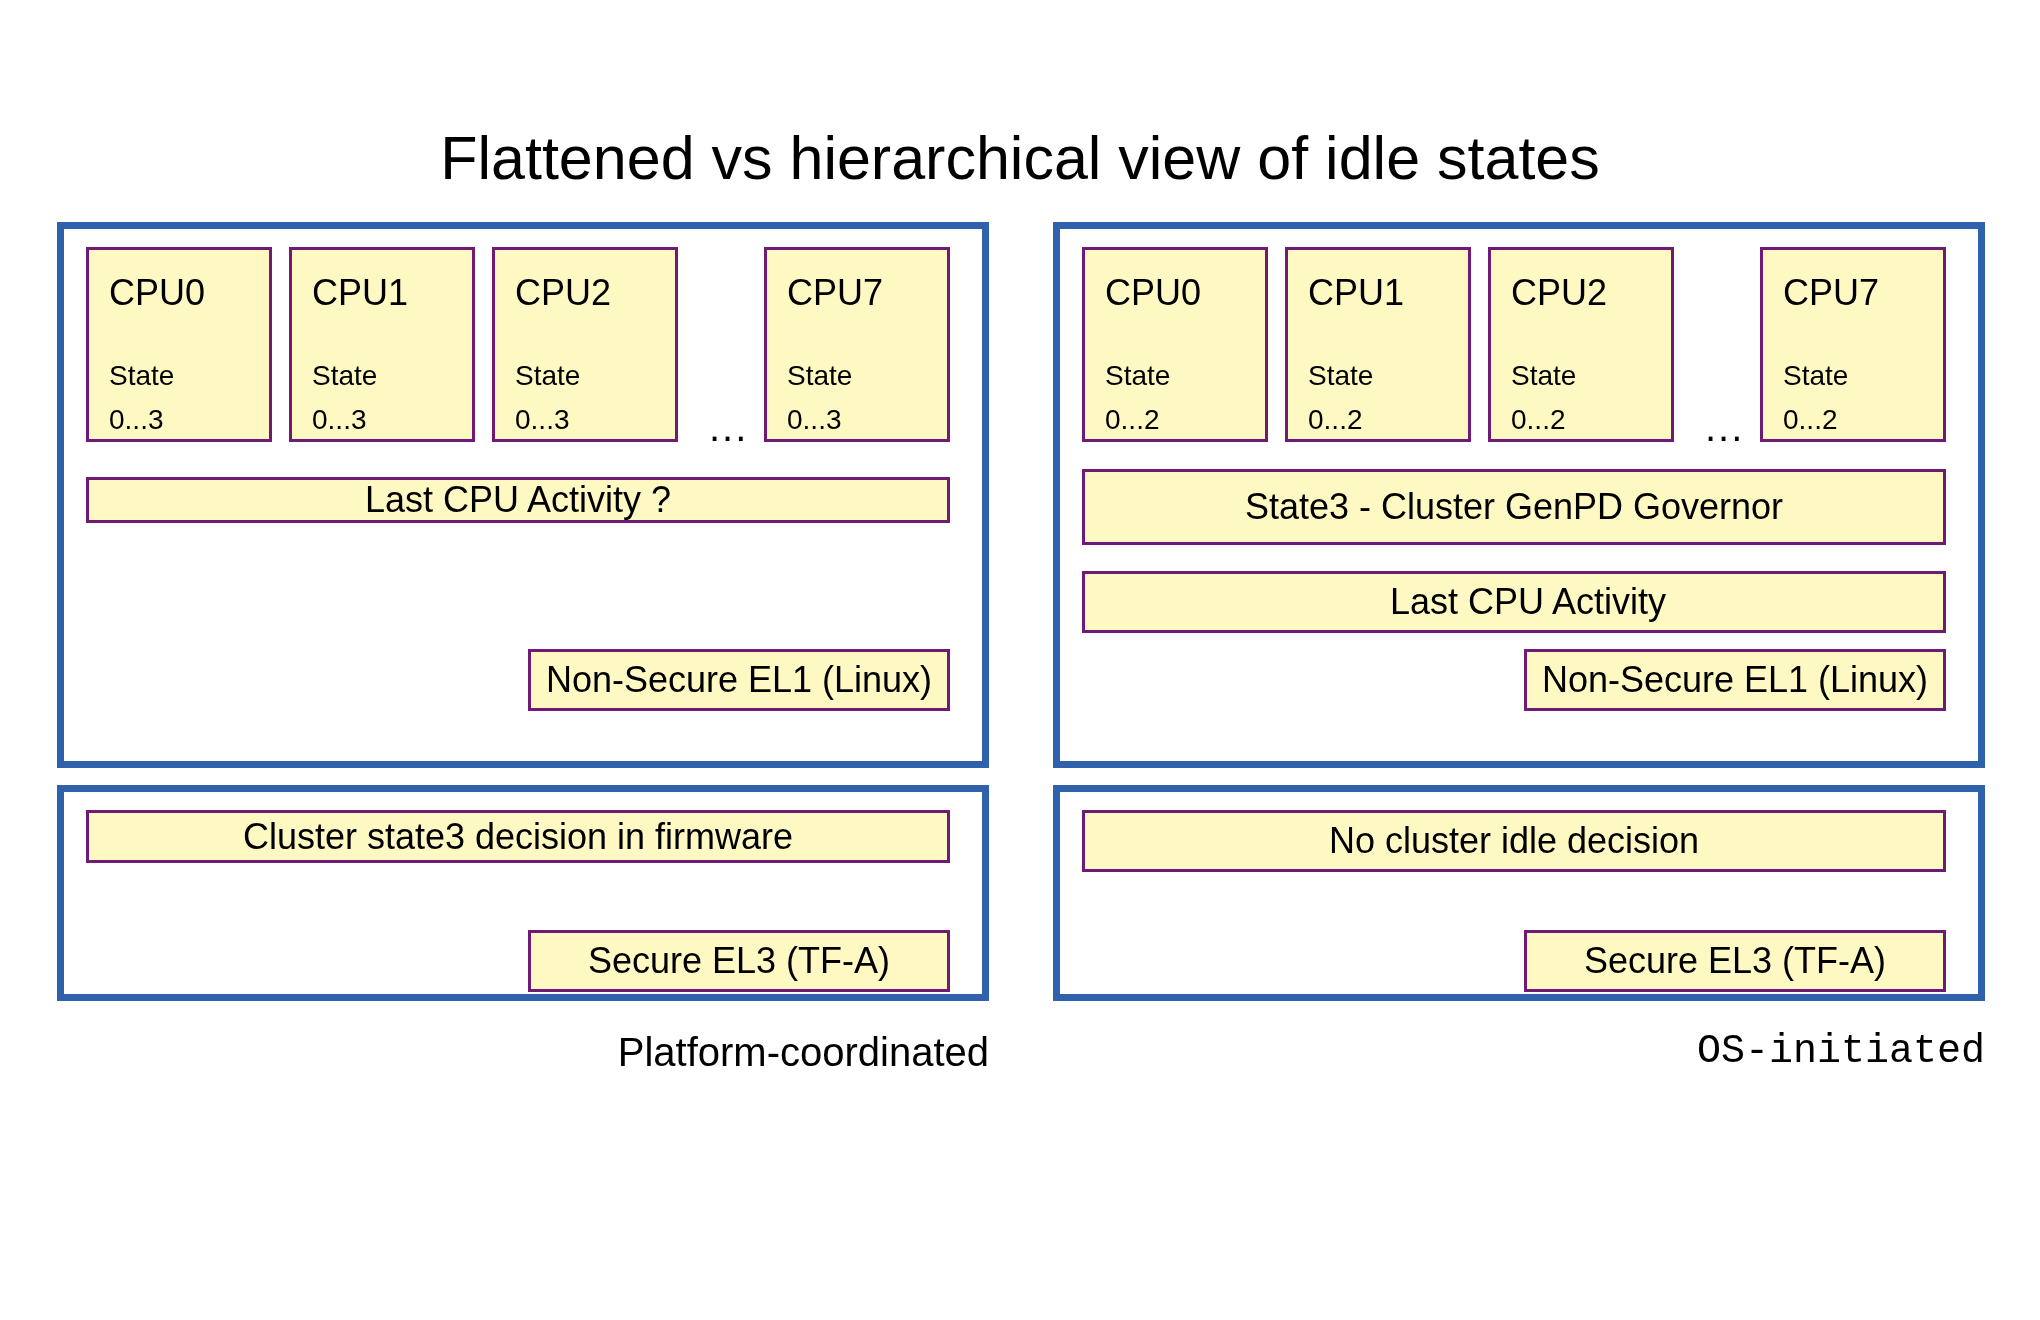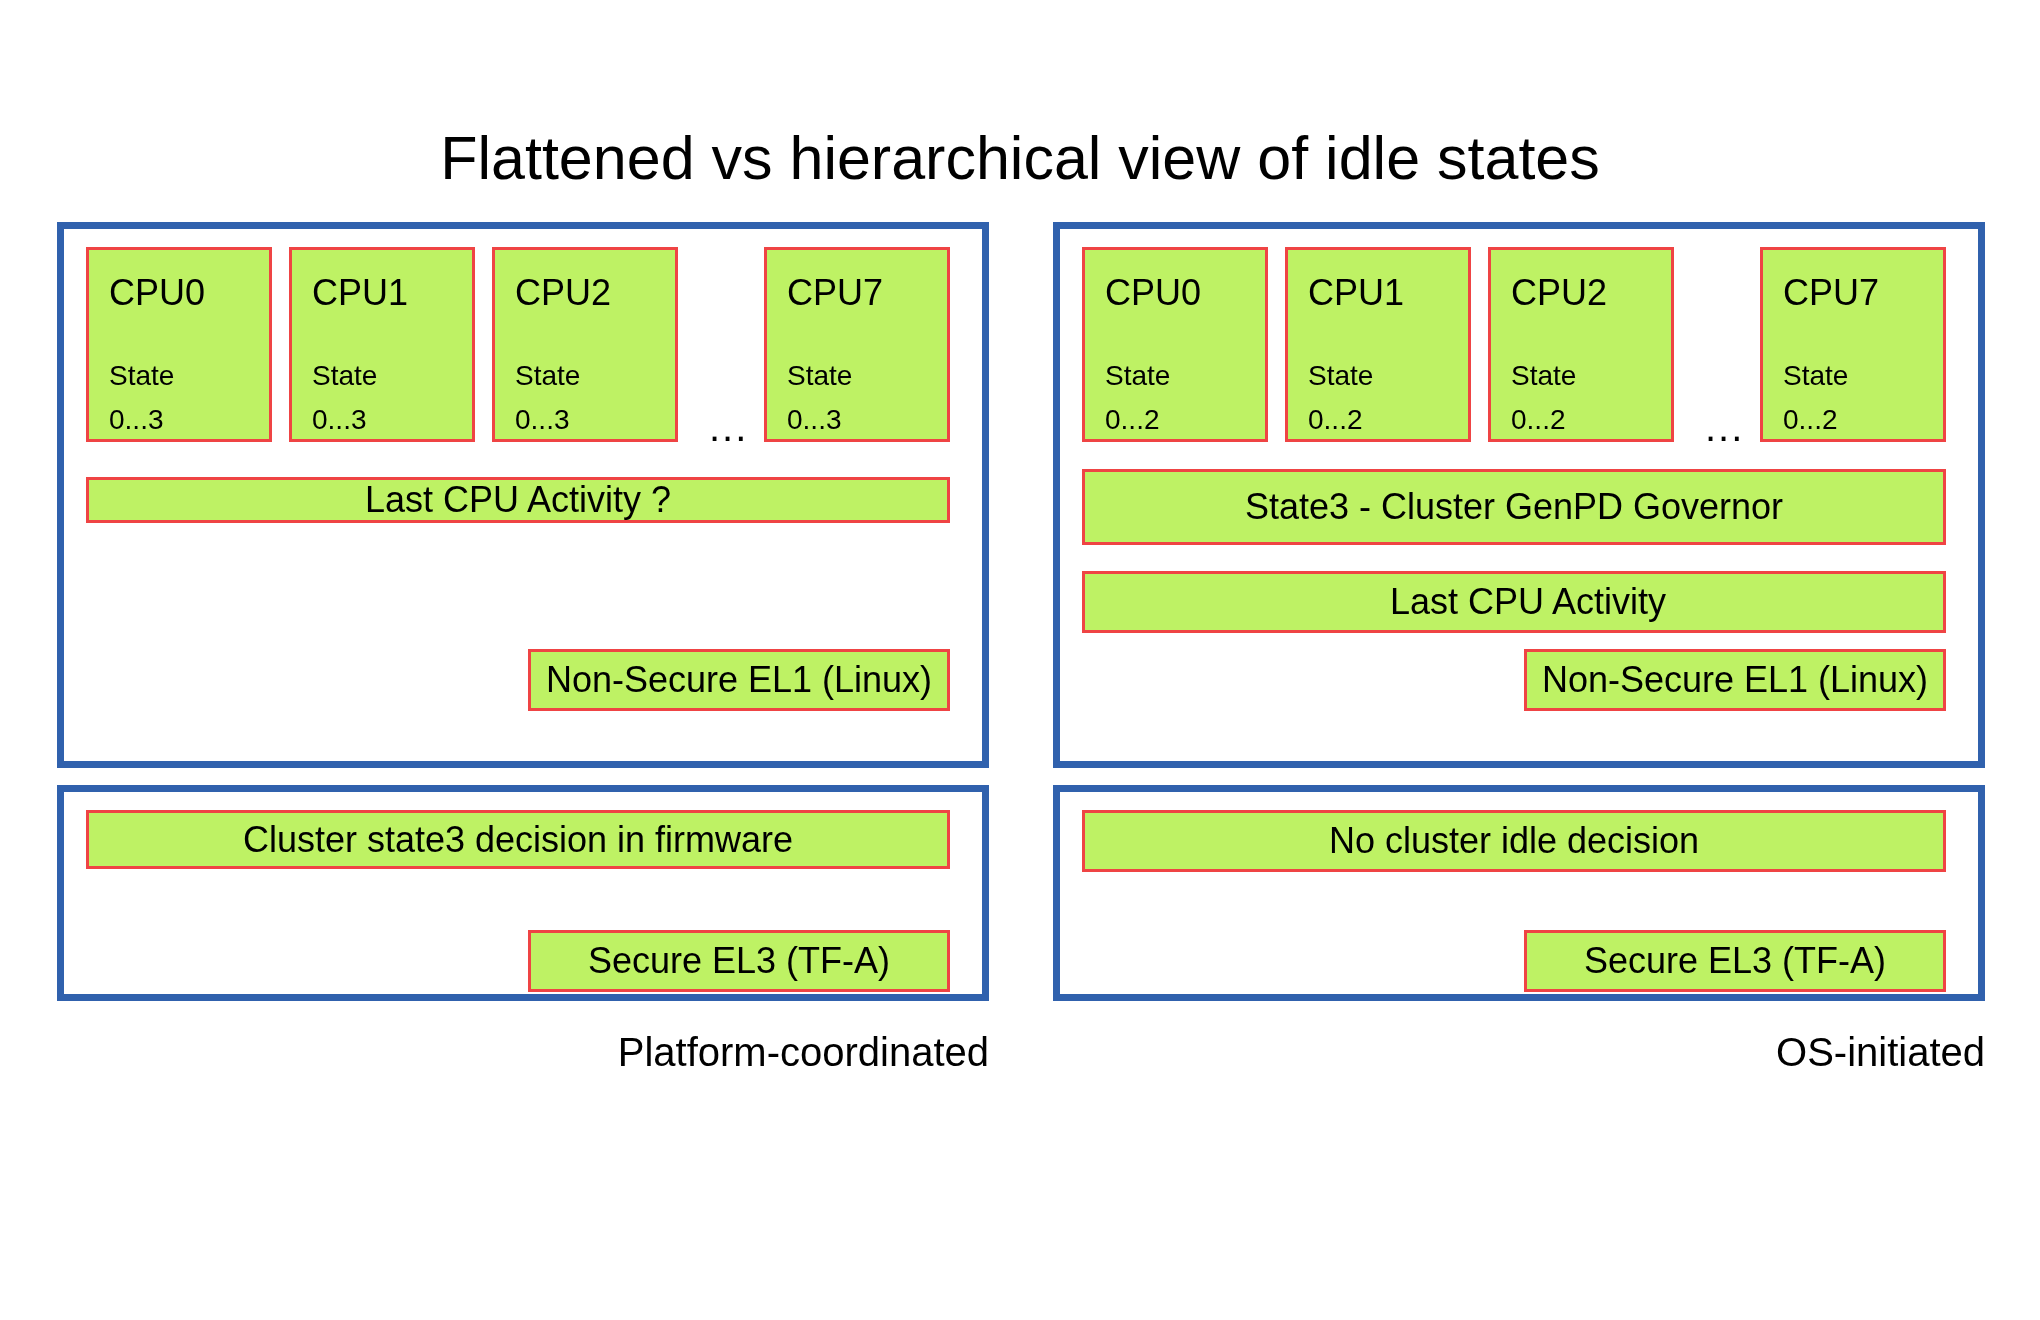--- a/index.html
+++ b/index.html
@@ -45,22 +45,22 @@
     position: absolute;
     box-sizing: border-box;
     border: 7px solid #3061ad;
     background: #ffffff;
   }
 
   
   .lbox {
     position: absolute;
     box-sizing: border-box;
-    border: 3px solid #ef4444;
-    background: #bef264;
+    border: 3px solid #701a75;
+    background: #fef9c3;
   }
 
   .cpu-box {
     
   }
   .cpu-label {
     position: absolute;
     left: 20px;
     top: 22px;
     font-size: 36px;
@@ -143,21 +143,21 @@
       <span>Last CPU Activity ?</span>
     </div>
 
     <div class="lbox wide-box" style="left:464px; top:420px; width:422px; height:62px;">
       <span>Non-Secure EL1 (Linux)</span>
     </div>
   </div>
 
   <div class="outer-panel" style="left:57px; top:785px; width:932px; height:216px;">
 
-    <div class="lbox wide-box" style="left:22px; top:18px; width:864px; height:59px;">
+    <div class="lbox wide-box" style="left:22px; top:18px; width:864px; height:53px;">
       <span>Cluster state3 decision in firmware</span>
     </div>
 
     <div class="lbox wide-box" style="left:464px; top:138px; width:422px; height:62px;">
       <span>Secure EL3 (TF-A)</span>
     </div>
   </div>
 
   <div class="caption" style="left:57px; top:1020px; width:932px;">Platform-coordinated</div>
 
@@ -206,15 +206,15 @@
 
     <div class="lbox wide-box" style="left:22px; top:18px; width:864px; height:62px;">
       <span>No cluster idle decision</span>
     </div>
 
     <div class="lbox wide-box" style="left:464px; top:138px; width:422px; height:62px;">
       <span>Secure EL3 (TF-A)</span>
     </div>
   </div>
 
-  <div class="caption" style="left:1053px; top:1020px; width:932px;">OS-initiated</div>
+  <div class="caption" style="left:1053px; top:1020px; width:932px;font-family:Liberation Mono, monospace;">OS-initiated</div>
 
 </div>
 
 </body></html>

